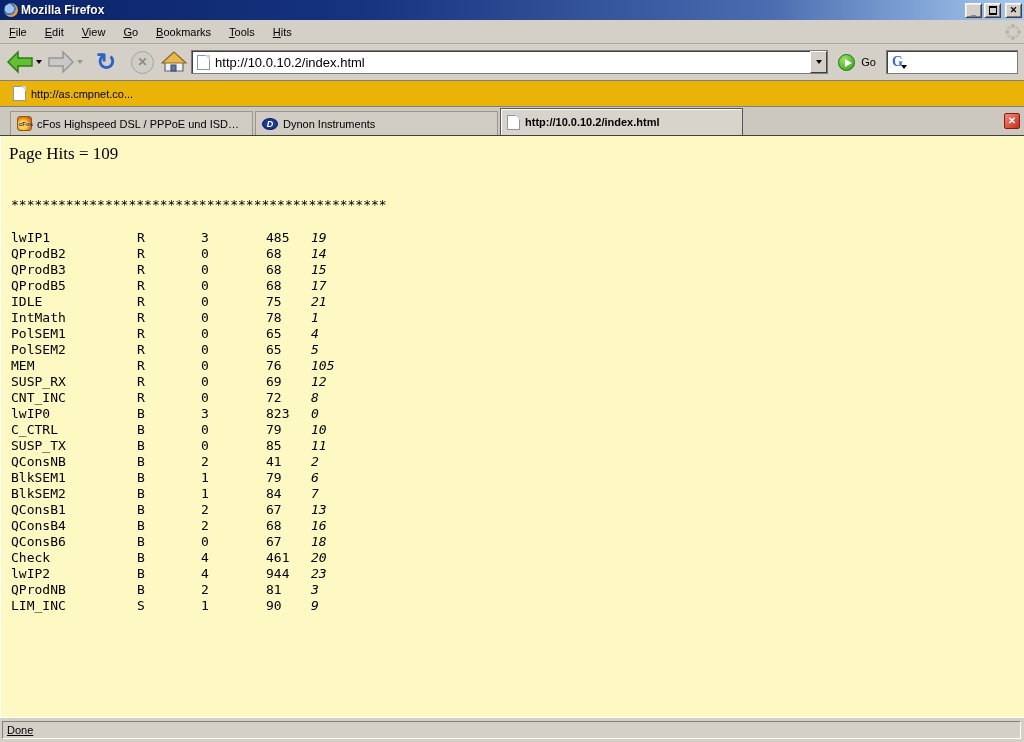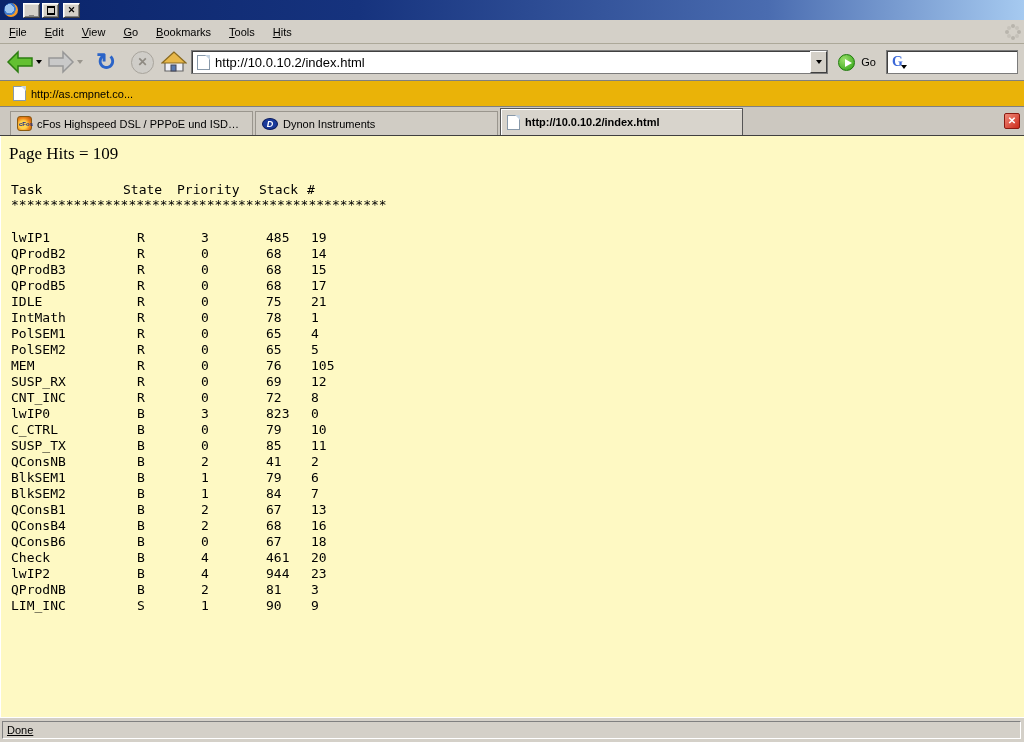--- a/index.html
+++ b/index.html
@@ -90,34 +90,35 @@
   .thead .h-priority{ position:absolute; left:176px; }
   .thead .h-stack{ position:absolute; left:258px; }
   .thead .h-num{ position:absolute; left:306px; }
   .tsep{ position:absolute; top:61px; left:10px; }
   .tbody{ position:absolute; top:94px; left:0; width:100%;text-align:right; }
   .trow{ position:relative; height:16px; }
   .trow .c-task{ position:absolute; left:10px; }
   .trow .c-state{ position:absolute; left:136px; }
   .trow .c-priority{ position:absolute; left:200px; }
   .trow .c-stack{ position:absolute; left:265px; }
-  .trow .c-num{ position:absolute; left:310px; }
+  .trow .c-num{ position:absolute; left:310px;font-style:italic; }
 
   
   .statusbar{ height:25px; background:#d4d0c8; padding:3px 3px 4px 2px; border-top:1px solid #fff;text-decoration:underline; }
   .status-panel{ height:18px; border:1px solid; border-color:#808080 #fff #fff #808080; display:flex; align-items:center; padding-left:4px;
     font-size:11px; color:#000; }
 
   svg{ display:block; }
 </style>
 </head>
 <body>
 
 <div class="titlebar">
   <div class="ff-icon"></div>
+  <div class="win-title">Mozilla Firefox</div>
   <div class="win-btn">_</div>
   <div class="win-btn">
       <span class="restore-glyph"></span>
     </div>
   <div class="win-btn close">
       <span class="x">✕</span>
     </div>
 </div>
 
 <div class="menubar">
@@ -188,27 +189,20 @@
   </div>
   <div class="tab active">
     <span class="page-icon"></span>
     <span class="label">http://10.0.10.2/index.html</span>
   </div>
   <span class="tab-close">✕</span>
 </div>
 
 <div class="content">
   <div class="page-hits">Page Hits = 109</div>
-  <div class="thead mono">
-    <span class="h-task">Task</span>
-    <span class="h-state">State</span>
-    <span class="h-priority">Priority</span>
-    <span class="h-stack">Stack</span>
-    <span class="h-num">#</span>
-  </div>
   <div class="tsep mono">************************************************</div>
   <div class="tbody mono">
       <div class="trow">
         <span class="c-task">lwIP1</span>
         <span class="c-state">R</span>
         <span class="c-priority">3</span>
         <span class="c-stack">485</span>
         <span class="c-num">19</span>
       </div>
       <div class="trow">

